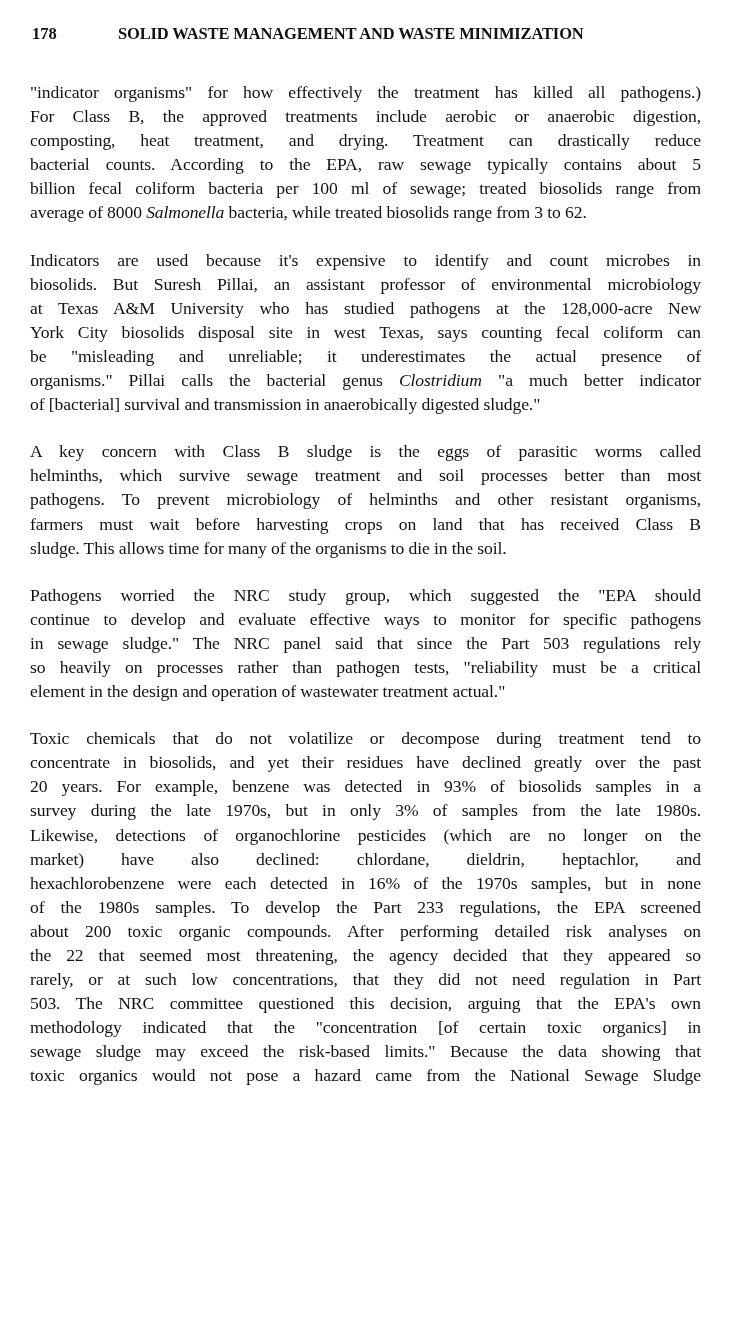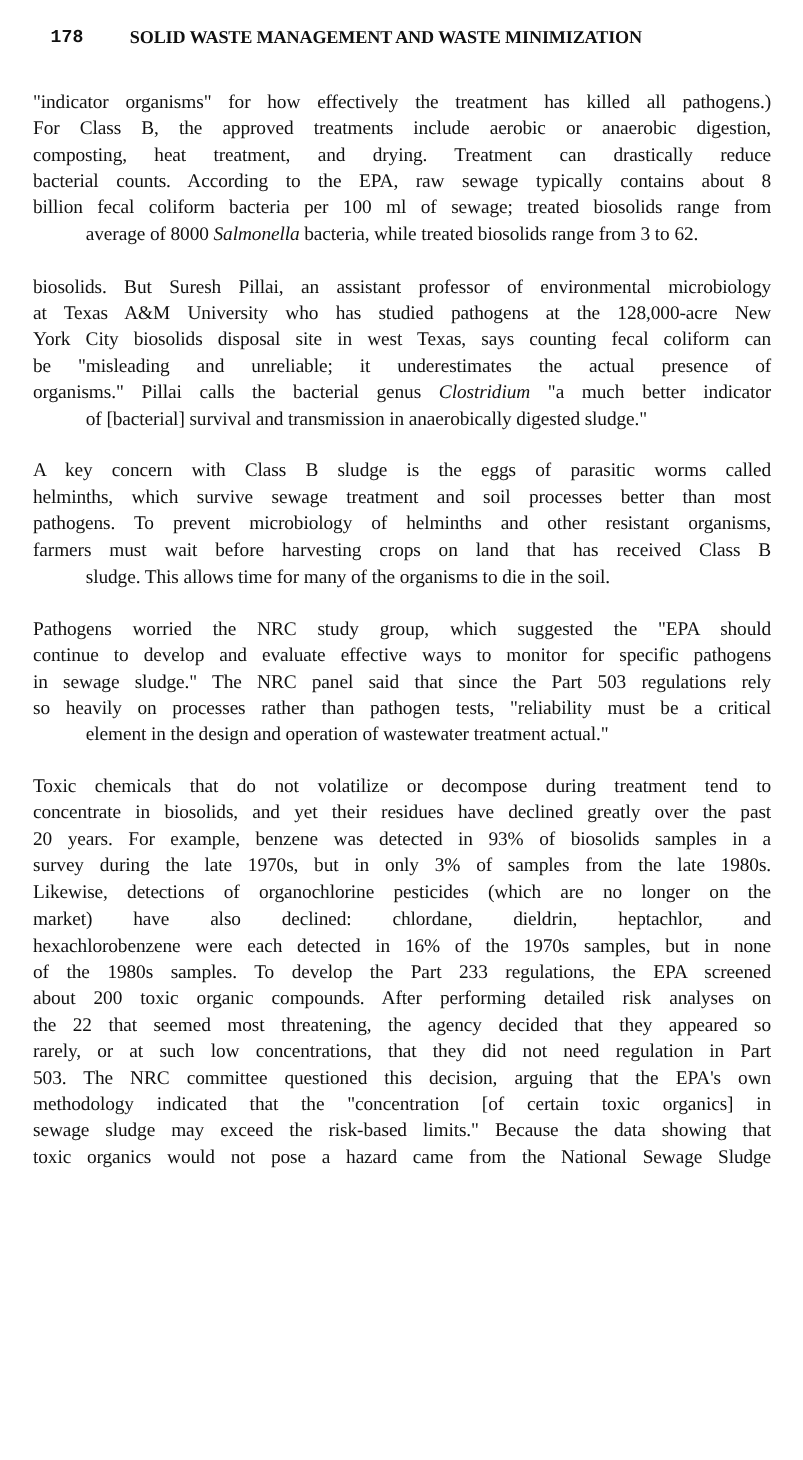--- a/index.html
+++ b/index.html
@@ -21,23 +21,22 @@
       left: 30px;
       width: 670px;
       height: 24px;
       font-weight: bold;
       font-size: 16.5px;
       line-height: 24px;
       white-space: nowrap;
     }
     .running-head .page-number {
       position: absolute;
-      left: 16px;
+      left: 2px;
       top: 0;
-      font-family: Liberation Mono, monospace;
     }
     .running-head .running-title {
       position: absolute;
       left: 88px;
       top: 0;
       letter-spacing: -0.15px;
     }
     .body-text {
       position: absolute;
       top: 80px;
@@ -53,42 +52,42 @@
       letter-spacing: -0.1px;
     }
     .para .line {
       display: block;
       text-align: justify;
       text-align-last: justify;
       white-space: nowrap;
     }
     .para .line.last {
       text-align-last: left;
-      margin-left: 48px;
     }
     i { font-style: italic; }
   </style>
 </head>
 <body>
 
 <div class="running-head">
   <span class="page-number">178</span>
   <span class="running-title">SOLID WASTE MANAGEMENT AND WASTE MINIMIZATION</span>
 </div>
 
 <div class="body-text" id="body-text">
     <p class="para">
       <span class="line">"indicator organisms" for how effectively the treatment has killed all pathogens.)</span>
       <span class="line">For Class B, the approved treatments include aerobic or anaerobic digestion,</span>
       <span class="line">composting, heat treatment, and drying. Treatment can drastically reduce</span>
-      <span class="line">bacterial counts. According to the EPA, raw sewage typically contains about 8</span>
+      <span class="line">bacterial counts. According to the EPA, raw sewage typically contains about 5</span>
       <span class="line">billion fecal coliform bacteria per 100 ml of sewage; treated biosolids range from</span>
       <span class="line last"><span>average of 8000 </span><i>Salmonella</i><span> bacteria, while treated biosolids range from 3 to 62.</span></span>
     </p>
     <p class="para">
+      <span class="line">Indicators are used because it's expensive to identify and count microbes in</span>
       <span class="line">biosolids. But Suresh Pillai, an assistant professor of environmental microbiology</span>
       <span class="line">at Texas A&amp;M University who has studied pathogens at the 128,000-acre New</span>
       <span class="line">York City biosolids disposal site in west Texas, says counting fecal coliform can</span>
       <span class="line">be "misleading and unreliable; it underestimates the actual presence of</span>
       <span class="line"><span>organisms." Pillai calls the bacterial genus </span><i>Clostridium</i><span> "a much better indicator</span></span>
       <span class="line last">of [bacterial] survival and transmission in anaerobically digested sludge."</span>
     </p>
     <p class="para">
       <span class="line">A key concern with Class B sludge is the eggs of parasitic worms called</span>
       <span class="line">helminths, which survive sewage treatment and soil processes better than most</span>

